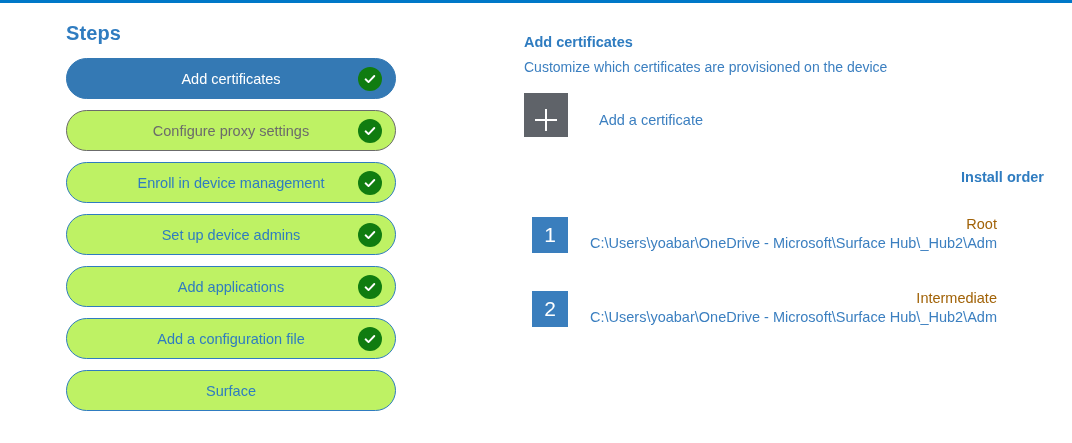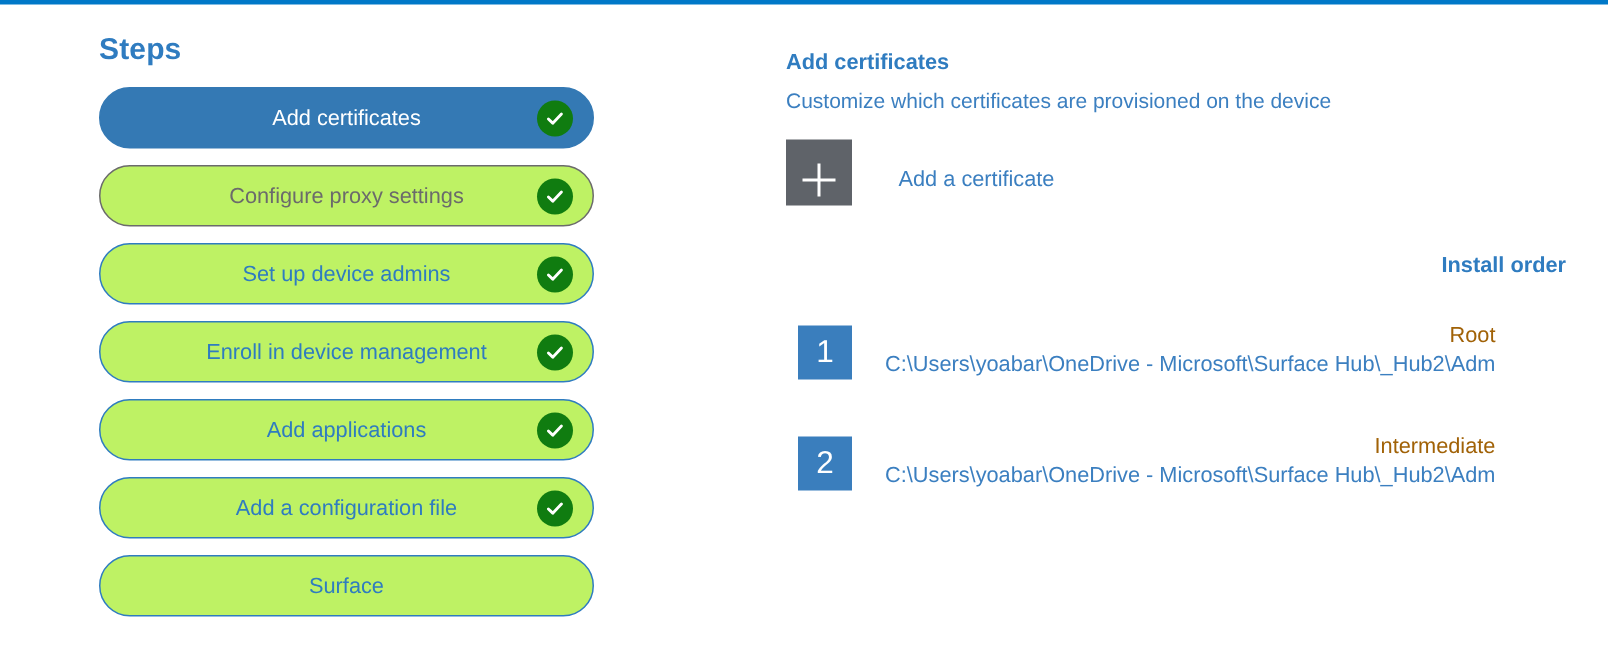--- a/index.html
+++ b/index.html
@@ -227,29 +227,29 @@
         </div>
         <div class="step-btn hovered">
           <span class="step-label">Configure proxy settings</span>
           <span class="check-circle">
             <svg width="14" height="14" viewBox="0 0 14 14" aria-hidden="true">
               <path d="M2.6 7.3 L5.5 10.1 L11.3 4.0" stroke="#ffffff" stroke-width="1.9" fill="none" stroke-linecap="round" stroke-linejoin="round"></path>
             </svg>
           </span>
         </div>
         <div class="step-btn">
+          <span class="step-label">Enroll in device management</span>
+          <span class="check-circle">
+            <svg width="14" height="14" viewBox="0 0 14 14" aria-hidden="true">
+              <path d="M2.6 7.3 L5.5 10.1 L11.3 4.0" stroke="#ffffff" stroke-width="1.9" fill="none" stroke-linecap="round" stroke-linejoin="round"></path>
+            </svg>
+          </span>
+        </div>
+        <div class="step-btn">
           <span class="step-label">Set up device admins</span>
-          <span class="check-circle">
-            <svg width="14" height="14" viewBox="0 0 14 14" aria-hidden="true">
-              <path d="M2.6 7.3 L5.5 10.1 L11.3 4.0" stroke="#ffffff" stroke-width="1.9" fill="none" stroke-linecap="round" stroke-linejoin="round"></path>
-            </svg>
-          </span>
-        </div>
-        <div class="step-btn">
-          <span class="step-label">Enroll in device management</span>
           <span class="check-circle">
             <svg width="14" height="14" viewBox="0 0 14 14" aria-hidden="true">
               <path d="M2.6 7.3 L5.5 10.1 L11.3 4.0" stroke="#ffffff" stroke-width="1.9" fill="none" stroke-linecap="round" stroke-linejoin="round"></path>
             </svg>
           </span>
         </div>
         <div class="step-btn">
           <span class="step-label">Add applications</span>
           <span class="check-circle">
             <svg width="14" height="14" viewBox="0 0 14 14" aria-hidden="true">

